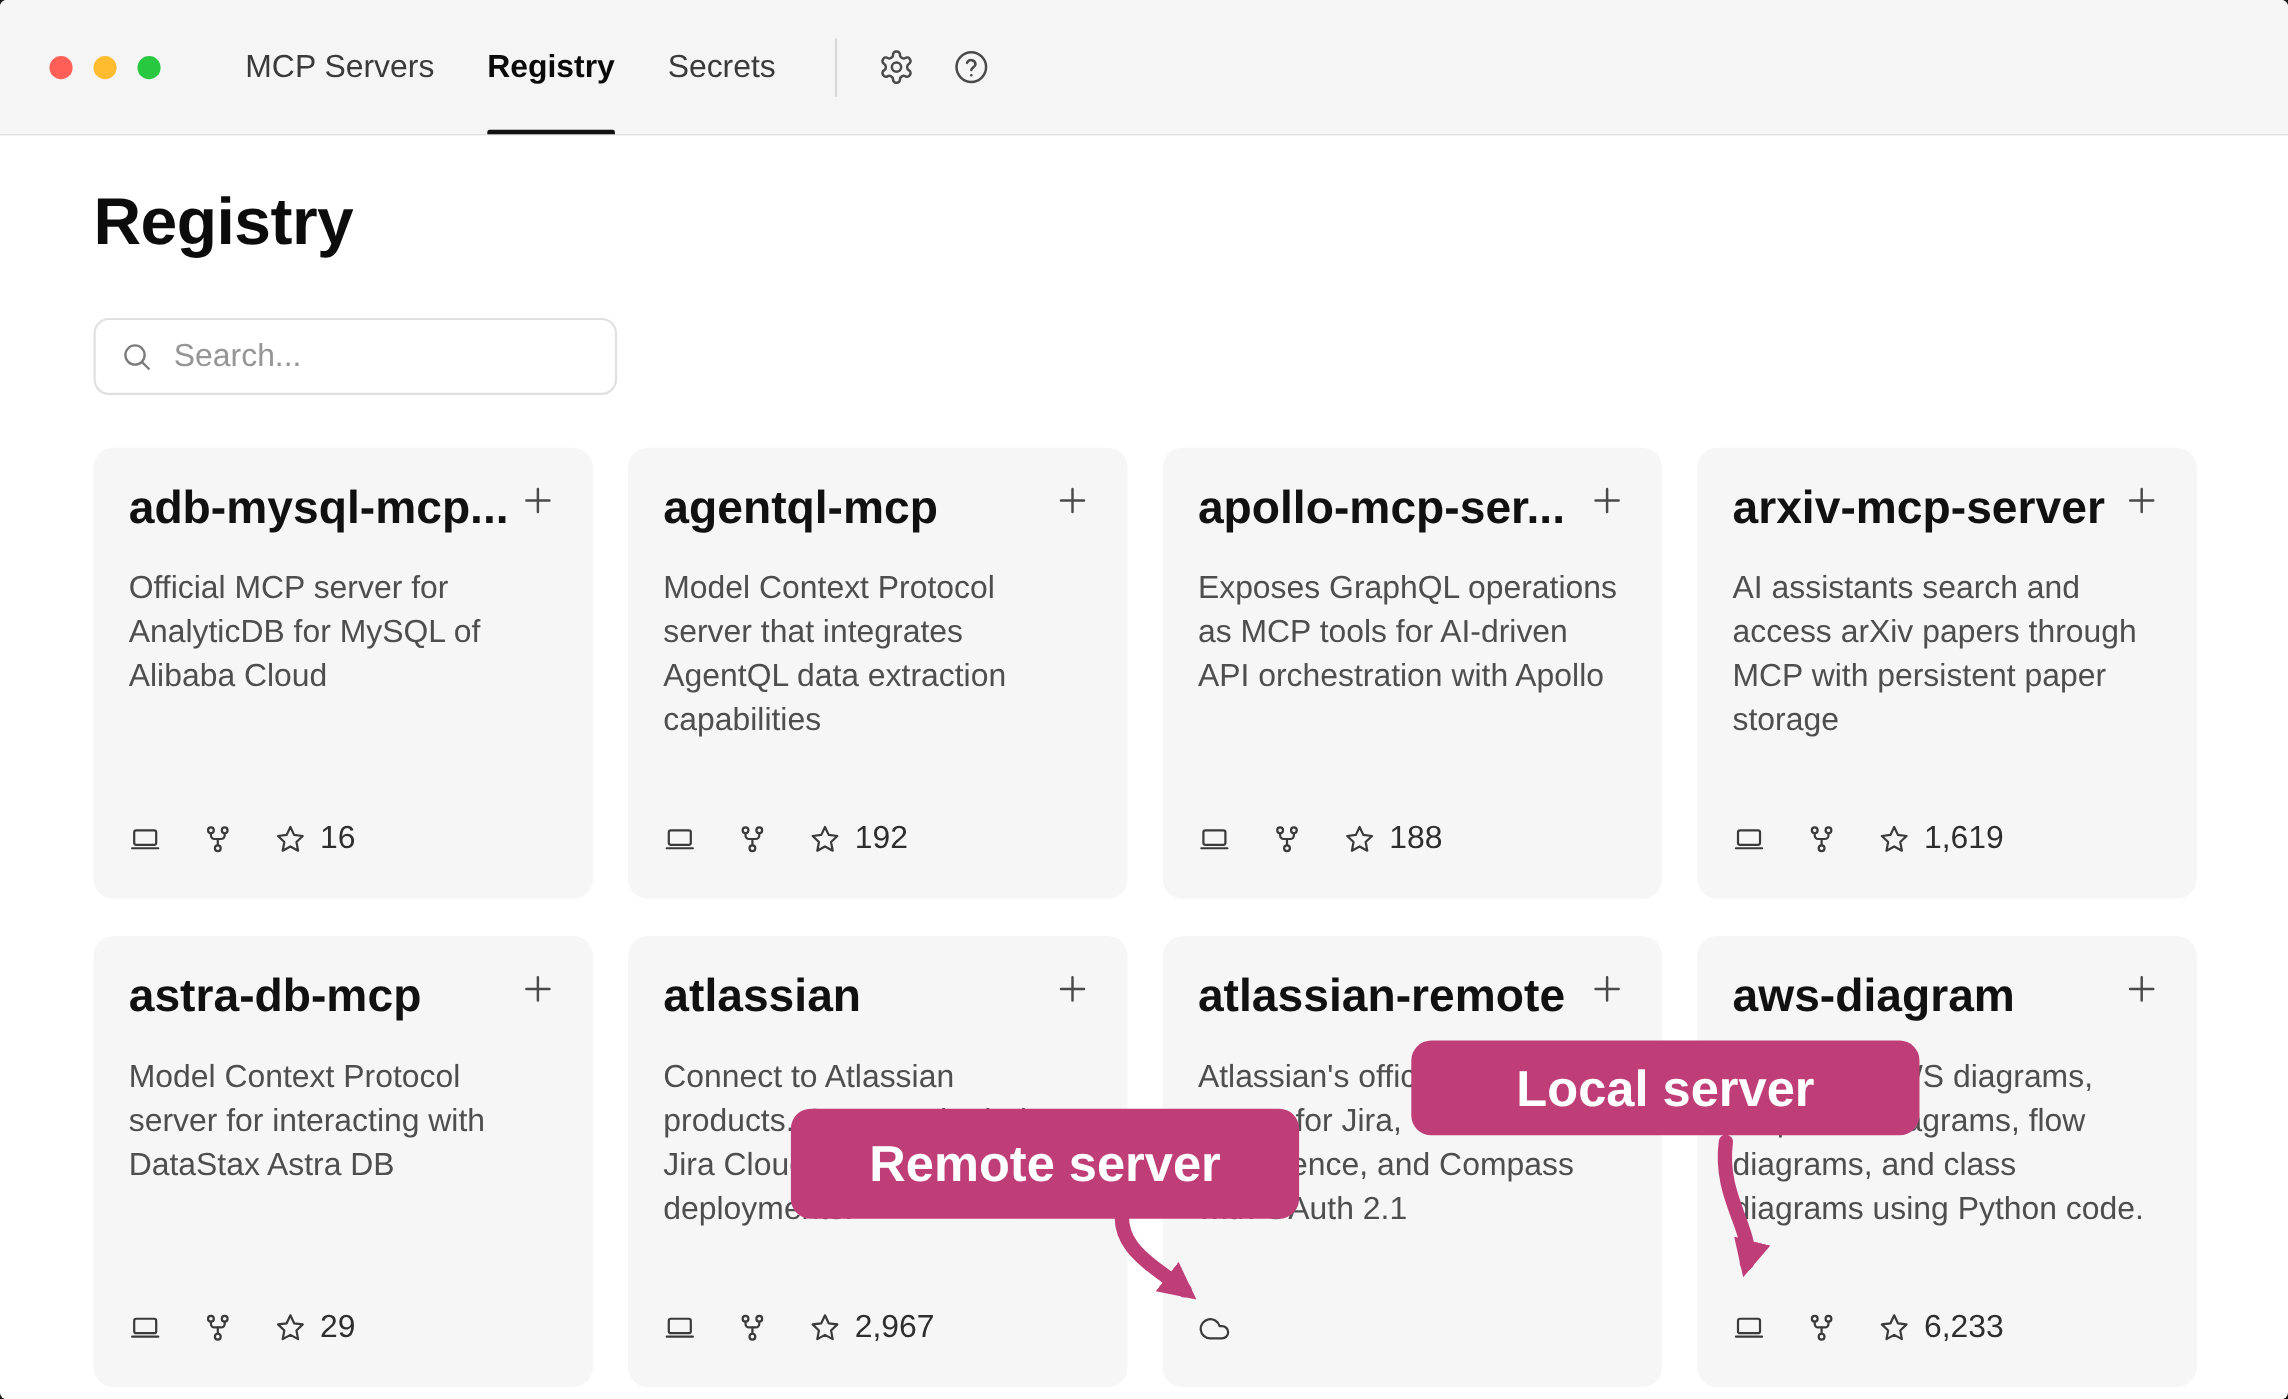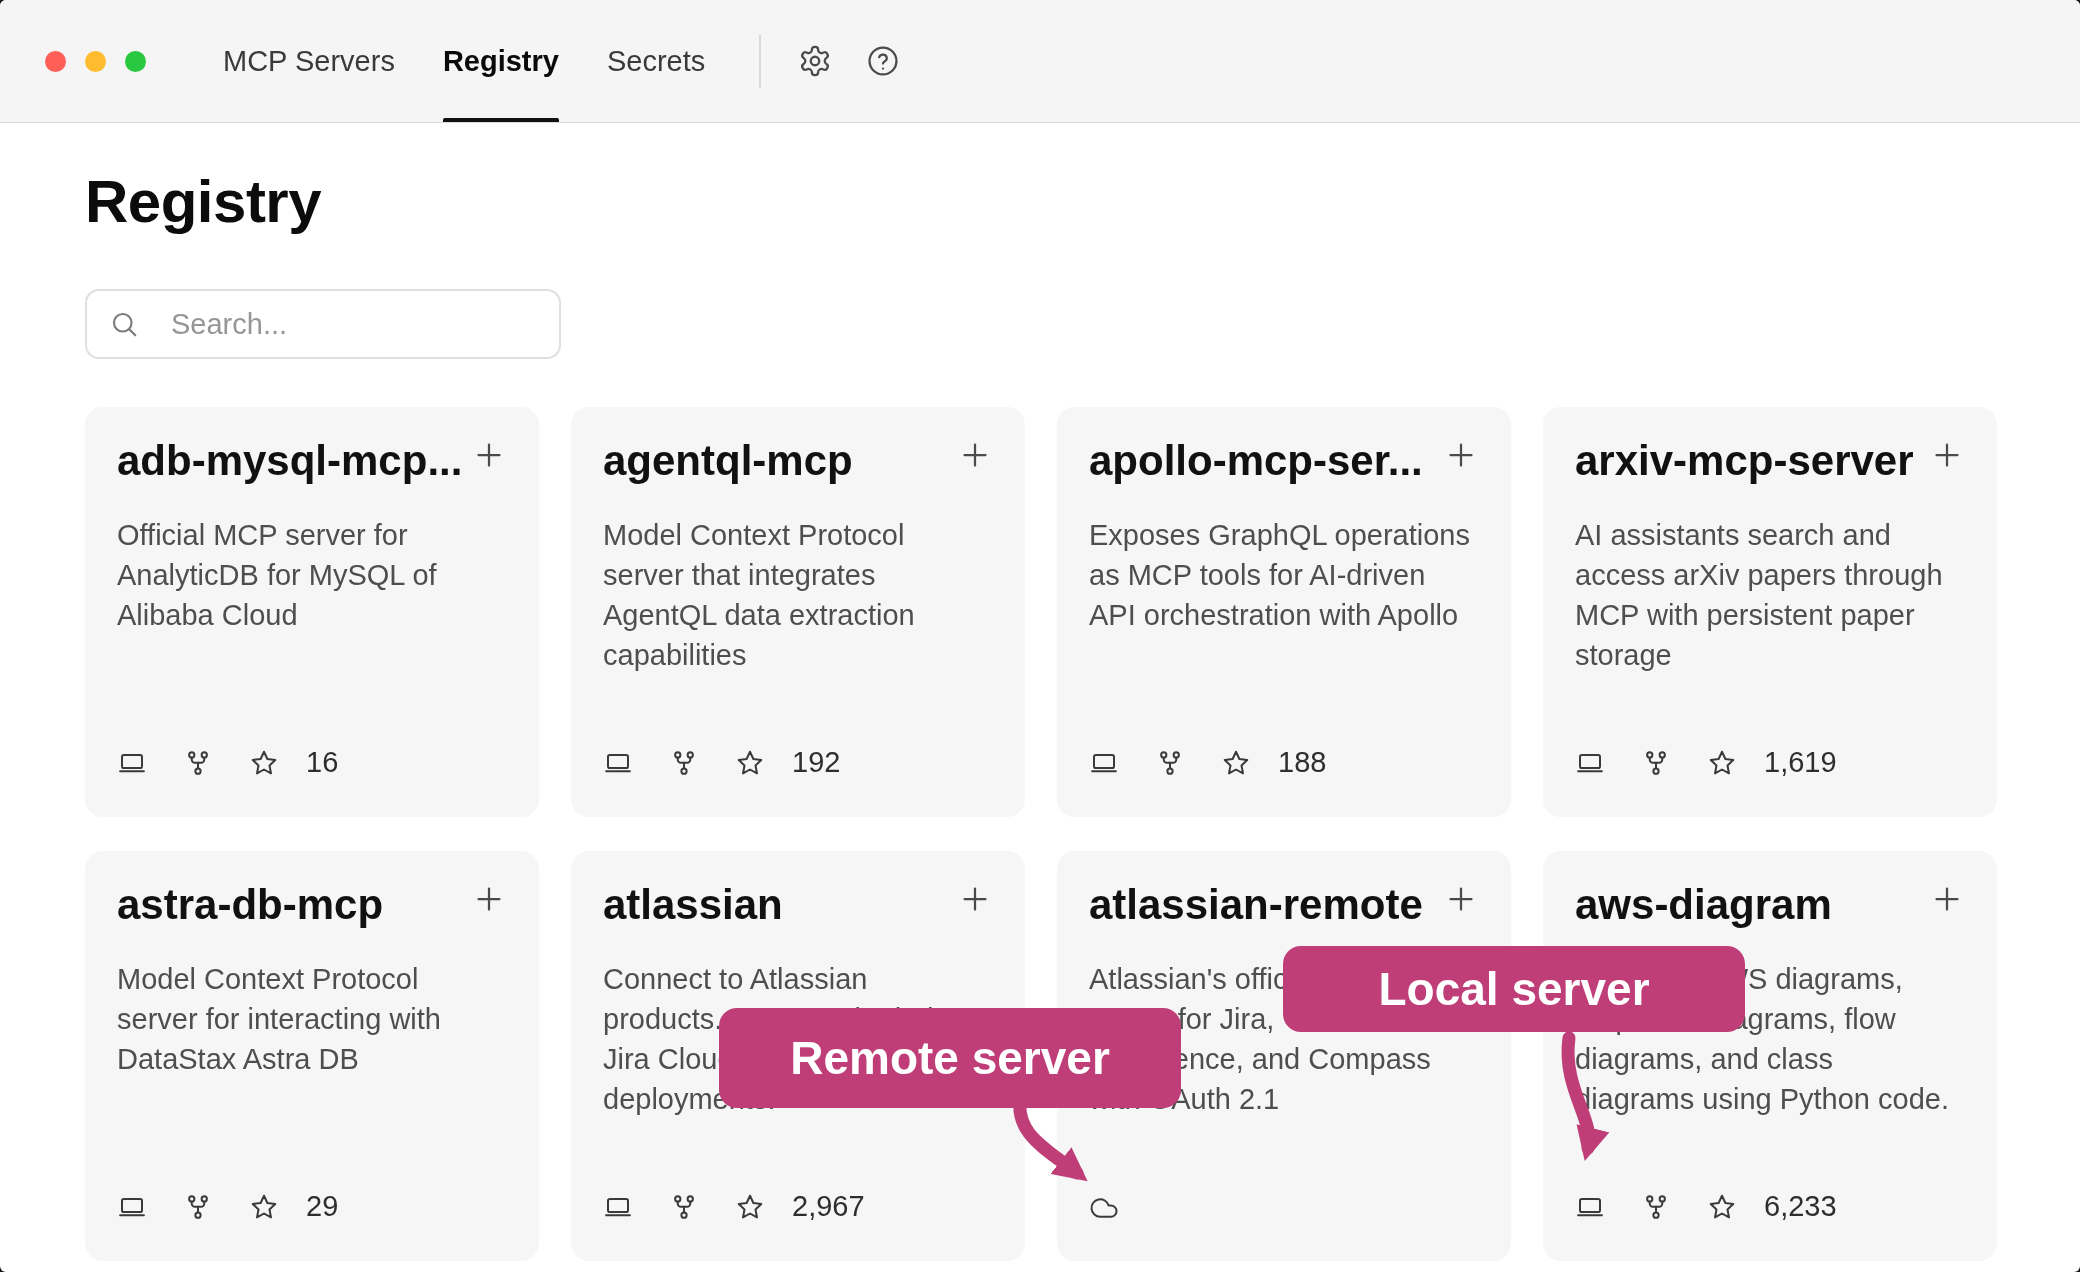--- a/index.html
+++ b/index.html
@@ -49,21 +49,21 @@
   .main { padding:0 85px; }
   .page-title {
     margin:44px 0 0;
     font-size:60px; font-weight:700; color:#0c0c0c; letter-spacing:-0.5px;
   }
   .searchbox {
     margin-top:53px;
     width:476px; height:70px;
     border:2px solid #e0e0e0; border-radius:14px;
     background:#fff;
-    display:flex; align-items:center; gap:30px;
+    display:flex; align-items:center; gap:17px;
     padding:0 22px;
   }
   .searchbox svg { width:30px; height:30px; stroke:#7c7c7c; fill:none; stroke-width:1.7; stroke-linecap:round; flex:none; }
   .searchbox input {
     border:none; outline:none; background:transparent;
     font-size:29px; color:#222; width:100%;
     font-family:"Liberation Sans","DejaVu Sans",sans-serif;
   }
   .searchbox input::placeholder { color:#969696; }
 
@@ -88,21 +88,21 @@
   .plus-btn { width:36px; height:36px; flex:none; margin-left:10px; }
   .plus-btn svg { width:36px; height:36px; stroke:#4a4a4a; fill:none; stroke-width:1.5; stroke-linecap:round; }
   .desc {
     margin-top:30px;
     font-size:29px; line-height:40px; color:#4e4e4e;
     max-width:384px;
   }
   .desc.narrow { max-width:346px; }
   .foot { margin-top:auto; display:flex; align-items:center; gap:36px; }
   .foot svg { width:30px; height:30px; stroke:#3a3a3a; fill:none; stroke-width:1.6; stroke-linecap:round; stroke-linejoin:round; }
-  .stargroup { display:flex; align-items:center; gap:27px; }
+  .stargroup { display:flex; align-items:center; gap:12px; }
   .star-count { font-size:29px; color:#2e2e2e; }
 
   
   .annot { position:absolute; z-index:50; }
   .pill {
     width:462px;
     display:flex; align-items:center; justify-content:center;
     background:var(--accent,#bf3e78);
     color:#ffffff; font-weight:700; font-size:46px;
     border-radius:18px;

